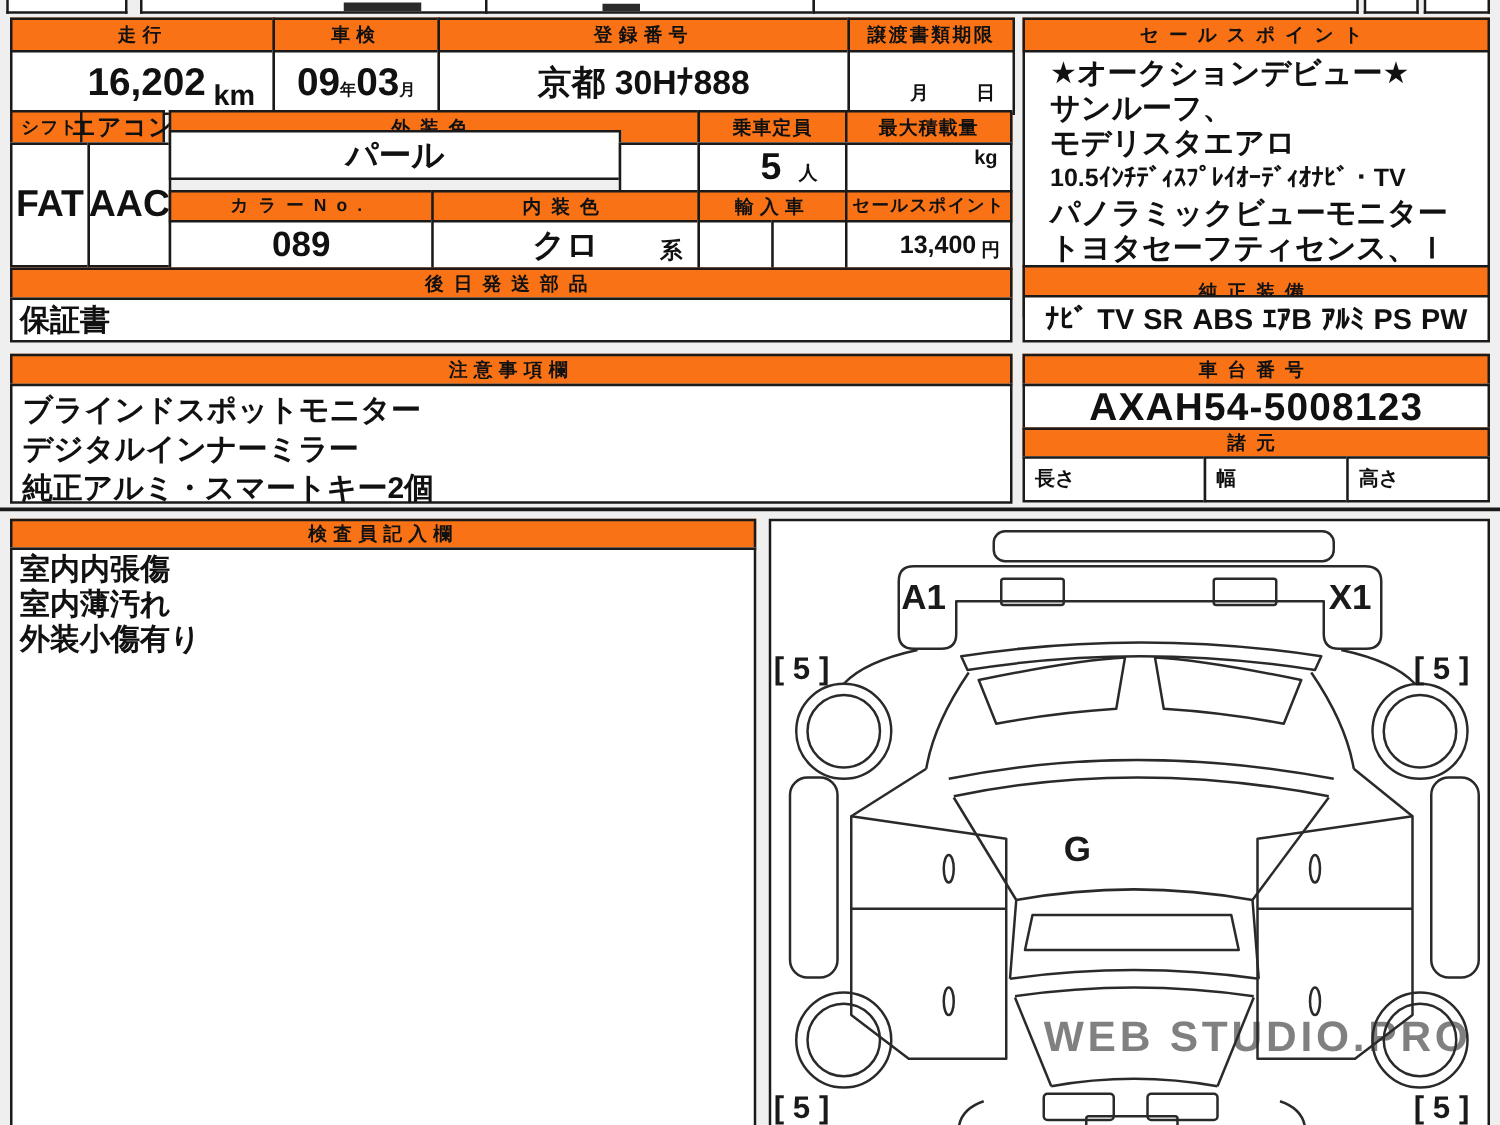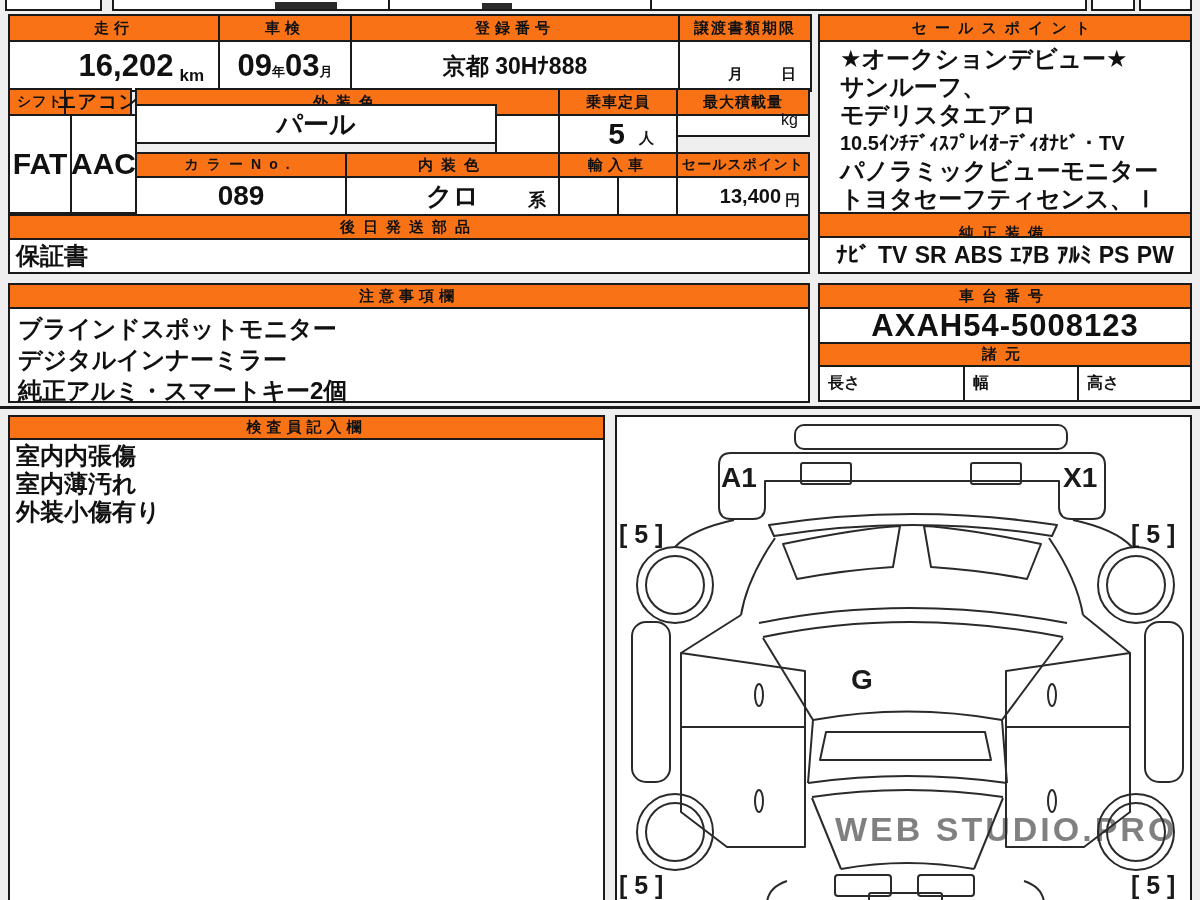--- a/index.html
+++ b/index.html
@@ -48,29 +48,29 @@
   </div>
 <div class="c h" style="left:350px;top:14px;width:330px;height:28px">
     <span>登録番号</span>
   </div>
 <div class="c h ls2" style="left:678px;top:14px;width:134px;height:28px">
     <span>譲渡書類期限</span>
   </div>
 
 <div class="c vright" style="left:8px;top:40px;width:212px;height:52px;padding-right:14px;gap:6px">
   <span style="font-size:31px">16,202</span>
-  <span style="font-size:17px;margin-top:20px">km</span>
+  <span style="font-size:23px;margin-top:20px">km</span>
 </div>
 <div class="c vcenter" style="left:218px;top:40px;width:134px;height:52px;gap:0">
   <span style="font-size:31px">09</span>
   <span style="font-size:13px;margin-top:12px">年</span>
   <span style="font-size:31px">03</span>
   <span style="font-size:13px;margin-top:12px">月</span>
 </div>
-<div class="c vcenter" style="left:350px;top:40px;width:330px;height:52px;font-size:23px">
+<div class="c vcenter" style="left:350px;top:40px;width:330px;height:52px;font-size:27px">
     <span>京都 30Hﾅ888</span>
   </div>
 <div class="c" style="left:678px;top:40px;width:134px;height:52px;display:flex;align-items:flex-end;justify-content:flex-end;gap:38px;padding:0 14px 6px;font-weight:700;font-size:15px">
   <span>月</span>
   <span>日</span>
 </div>
 
 <div class="c h ls0" style="left:8px;top:88px;width:64px;height:28px;font-size:14px">
     <span>シフト</span>
   </div>
@@ -94,21 +94,21 @@
     <span>AAC</span>
   </div>
 <div class="c vcenter mid" style="left:135px;top:104px;width:362px;height:40px">
     <span>パール</span>
   </div>
 <div class="c" style="left:495px;top:114px;width:65px;height:40px"></div>
 <div class="c vright" style="left:558px;top:114px;width:120px;height:40px;padding-right:22px;gap:14px">
   <span style="font-size:30px">5</span>
   <span class="unit">人</span>
 </div>
-<div class="c" style="left:676px;top:114px;width:134px;height:23px;display:flex;align-items:flex-end;justify-content:flex-end;padding:0 10px 6px;font-weight:400;font-size:16px">
+<div class="c" style="left:676px;top:114px;width:134px;height:40px;display:flex;align-items:flex-end;justify-content:flex-end;padding:0 10px 16px;font-weight:700;font-size:16px">
     <span>kg</span>
   </div>
 
 <div class="c h ls8" style="left:135px;top:152px;width:212px;height:26px;font-size:14px">
     <span>カラーNo.</span>
   </div>
 <div class="c h ls8" style="left:345px;top:152px;width:215px;height:26px">
     <span>内装色</span>
   </div>
 <div class="c h" style="left:558px;top:152px;width:120px;height:26px">

